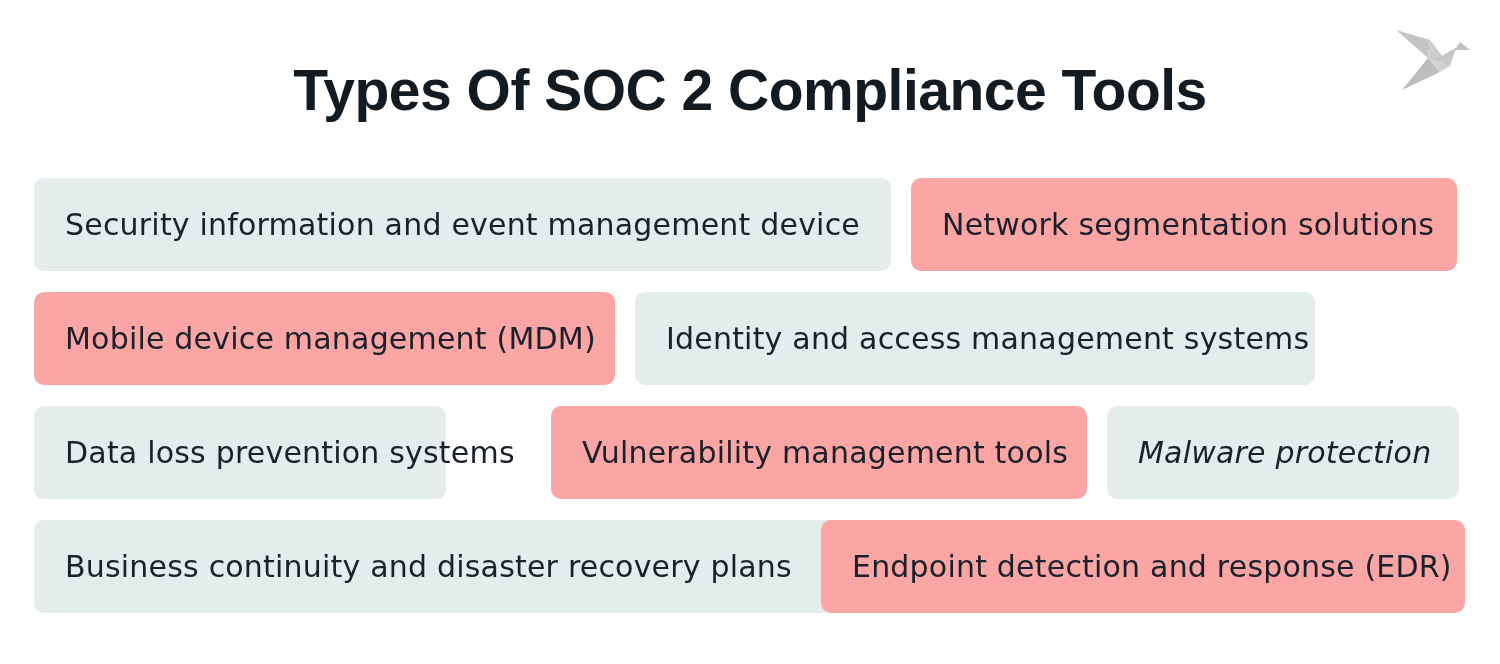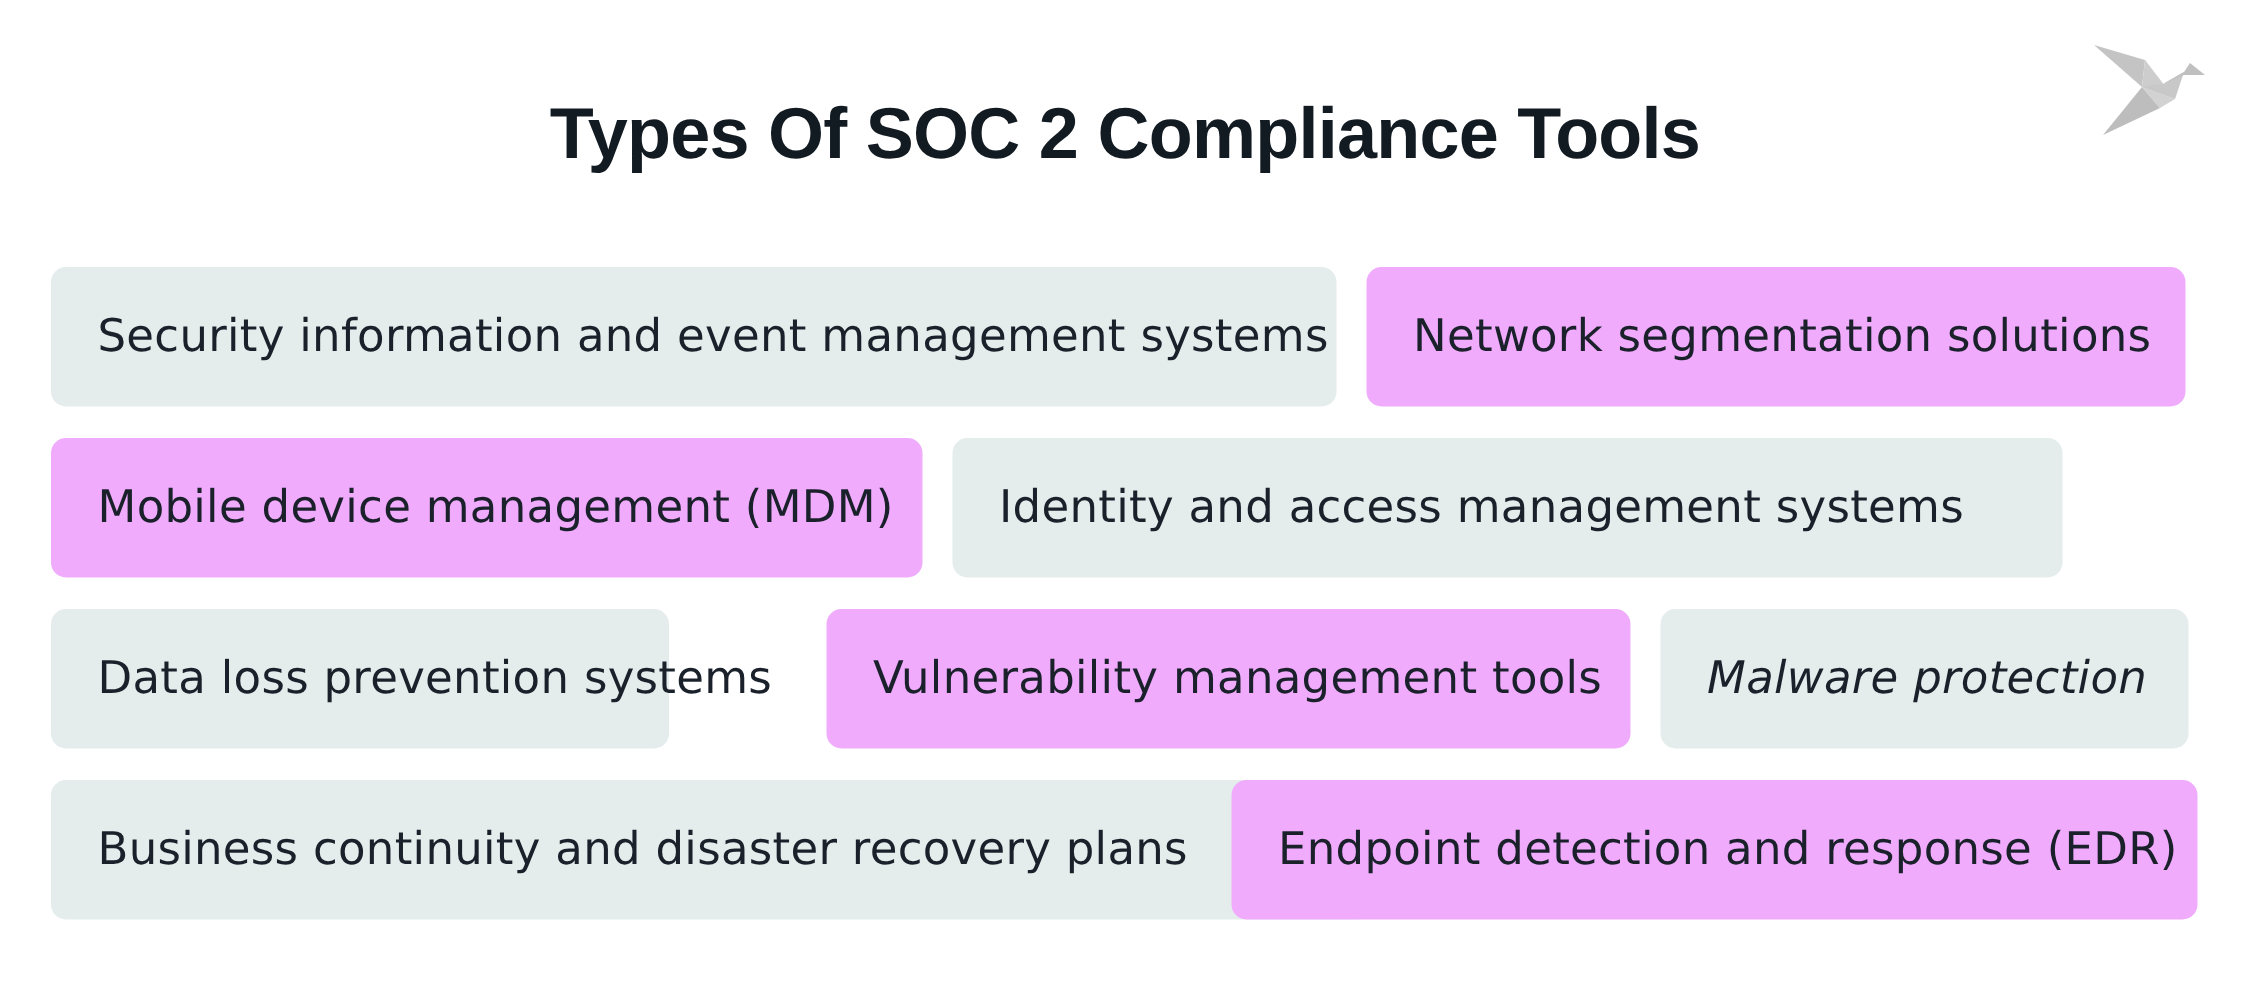--- a/index.html
+++ b/index.html
@@ -1,52 +1,52 @@
 <!DOCTYPE html>
 <html><head>
 <meta charset="utf-8">
 <style>
   html, body { margin: 0; padding: 0; }
   body { width: 1500px; height: 664px; background: #ffffff; position: relative; overflow: hidden;
          font-family: "DejaVu Sans", sans-serif; }
   .title { position: absolute; left: 0; top: 52px; width: 1500px; text-align: center;
-           font-family: "Liberation Sans", sans-serif; font-weight: 900; font-size: 48px;
+           font-family: "Liberation Sans", sans-serif; font-weight: 900; font-size: 57px;
            color: #121a22; letter-spacing: -0.5px; line-height: 76px; }
   .logo { position: absolute; left: 1394px; top: 28px; width: 78px; height: 64px; }
   .chip { position: absolute; height: 93px; border-radius: 10px; display: flex; align-items: center;
           box-sizing: border-box; padding-left: 31px; font-size: 30px; color: #1a212b;
           white-space: nowrap; letter-spacing: 0.2px; }
   .chip.teal { background: #e4edec; }
-  .chip.gray { background: #f0abfc; }
+  .chip.gray { background: #fca5a5; }
 </style>
 </head>
 <body>
 
 <div class="title">Types Of SOC 2 Compliance Tools</div>
 
 <svg class="logo" viewBox="0 0 78 64">
   <polygon points="2,2 36,12 34,30" fill="#c4c4c4"></polygon>
   <polygon points="36,12 34,30 56,38" fill="#cdcdcd"></polygon>
   <polygon points="34,30 56,38 62,20 48,28" fill="#c8c8c8"></polygon>
   <polygon points="48,28 62,20 66,14 76,22 62,22" fill="#c0c0c0"></polygon>
   <polygon points="34,30 46,44 8,62" fill="#bdbdbd"></polygon>
   <polygon points="34,30 56,38 46,44" fill="#d2d2d2"></polygon>
 </svg>
 
 <div class="chip teal" style="left:34px; top:178px; width:857px;">
-  <span>Security information and event management systems</span>
+  <span>Security information and event management device</span>
 </div>
 <div class="chip gray" style="left:911px; top:178px; width:546px;">
   <span>Network segmentation solutions</span>
 </div>
 
 <div class="chip gray" style="left:34px; top:292px; width:581px;">
   <span>Mobile device management (MDM)</span>
 </div>
-<div class="chip teal" style="left:635px; top:292px; width:740px;">
+<div class="chip teal" style="left:635px; top:292px; width:680px;">
   <span>Identity and access management systems</span>
 </div>
 
 <div class="chip teal" style="left:34px; top:406px; width:412px;">
   <span>Data loss prevention systems</span>
 </div>
 <div class="chip gray" style="left:551px; top:406px; width:536px;">
   <span>Vulnerability management tools</span>
 </div>
 <div class="chip teal" style="left:1107px; top:406px; width:352px;font-style:italic;">

